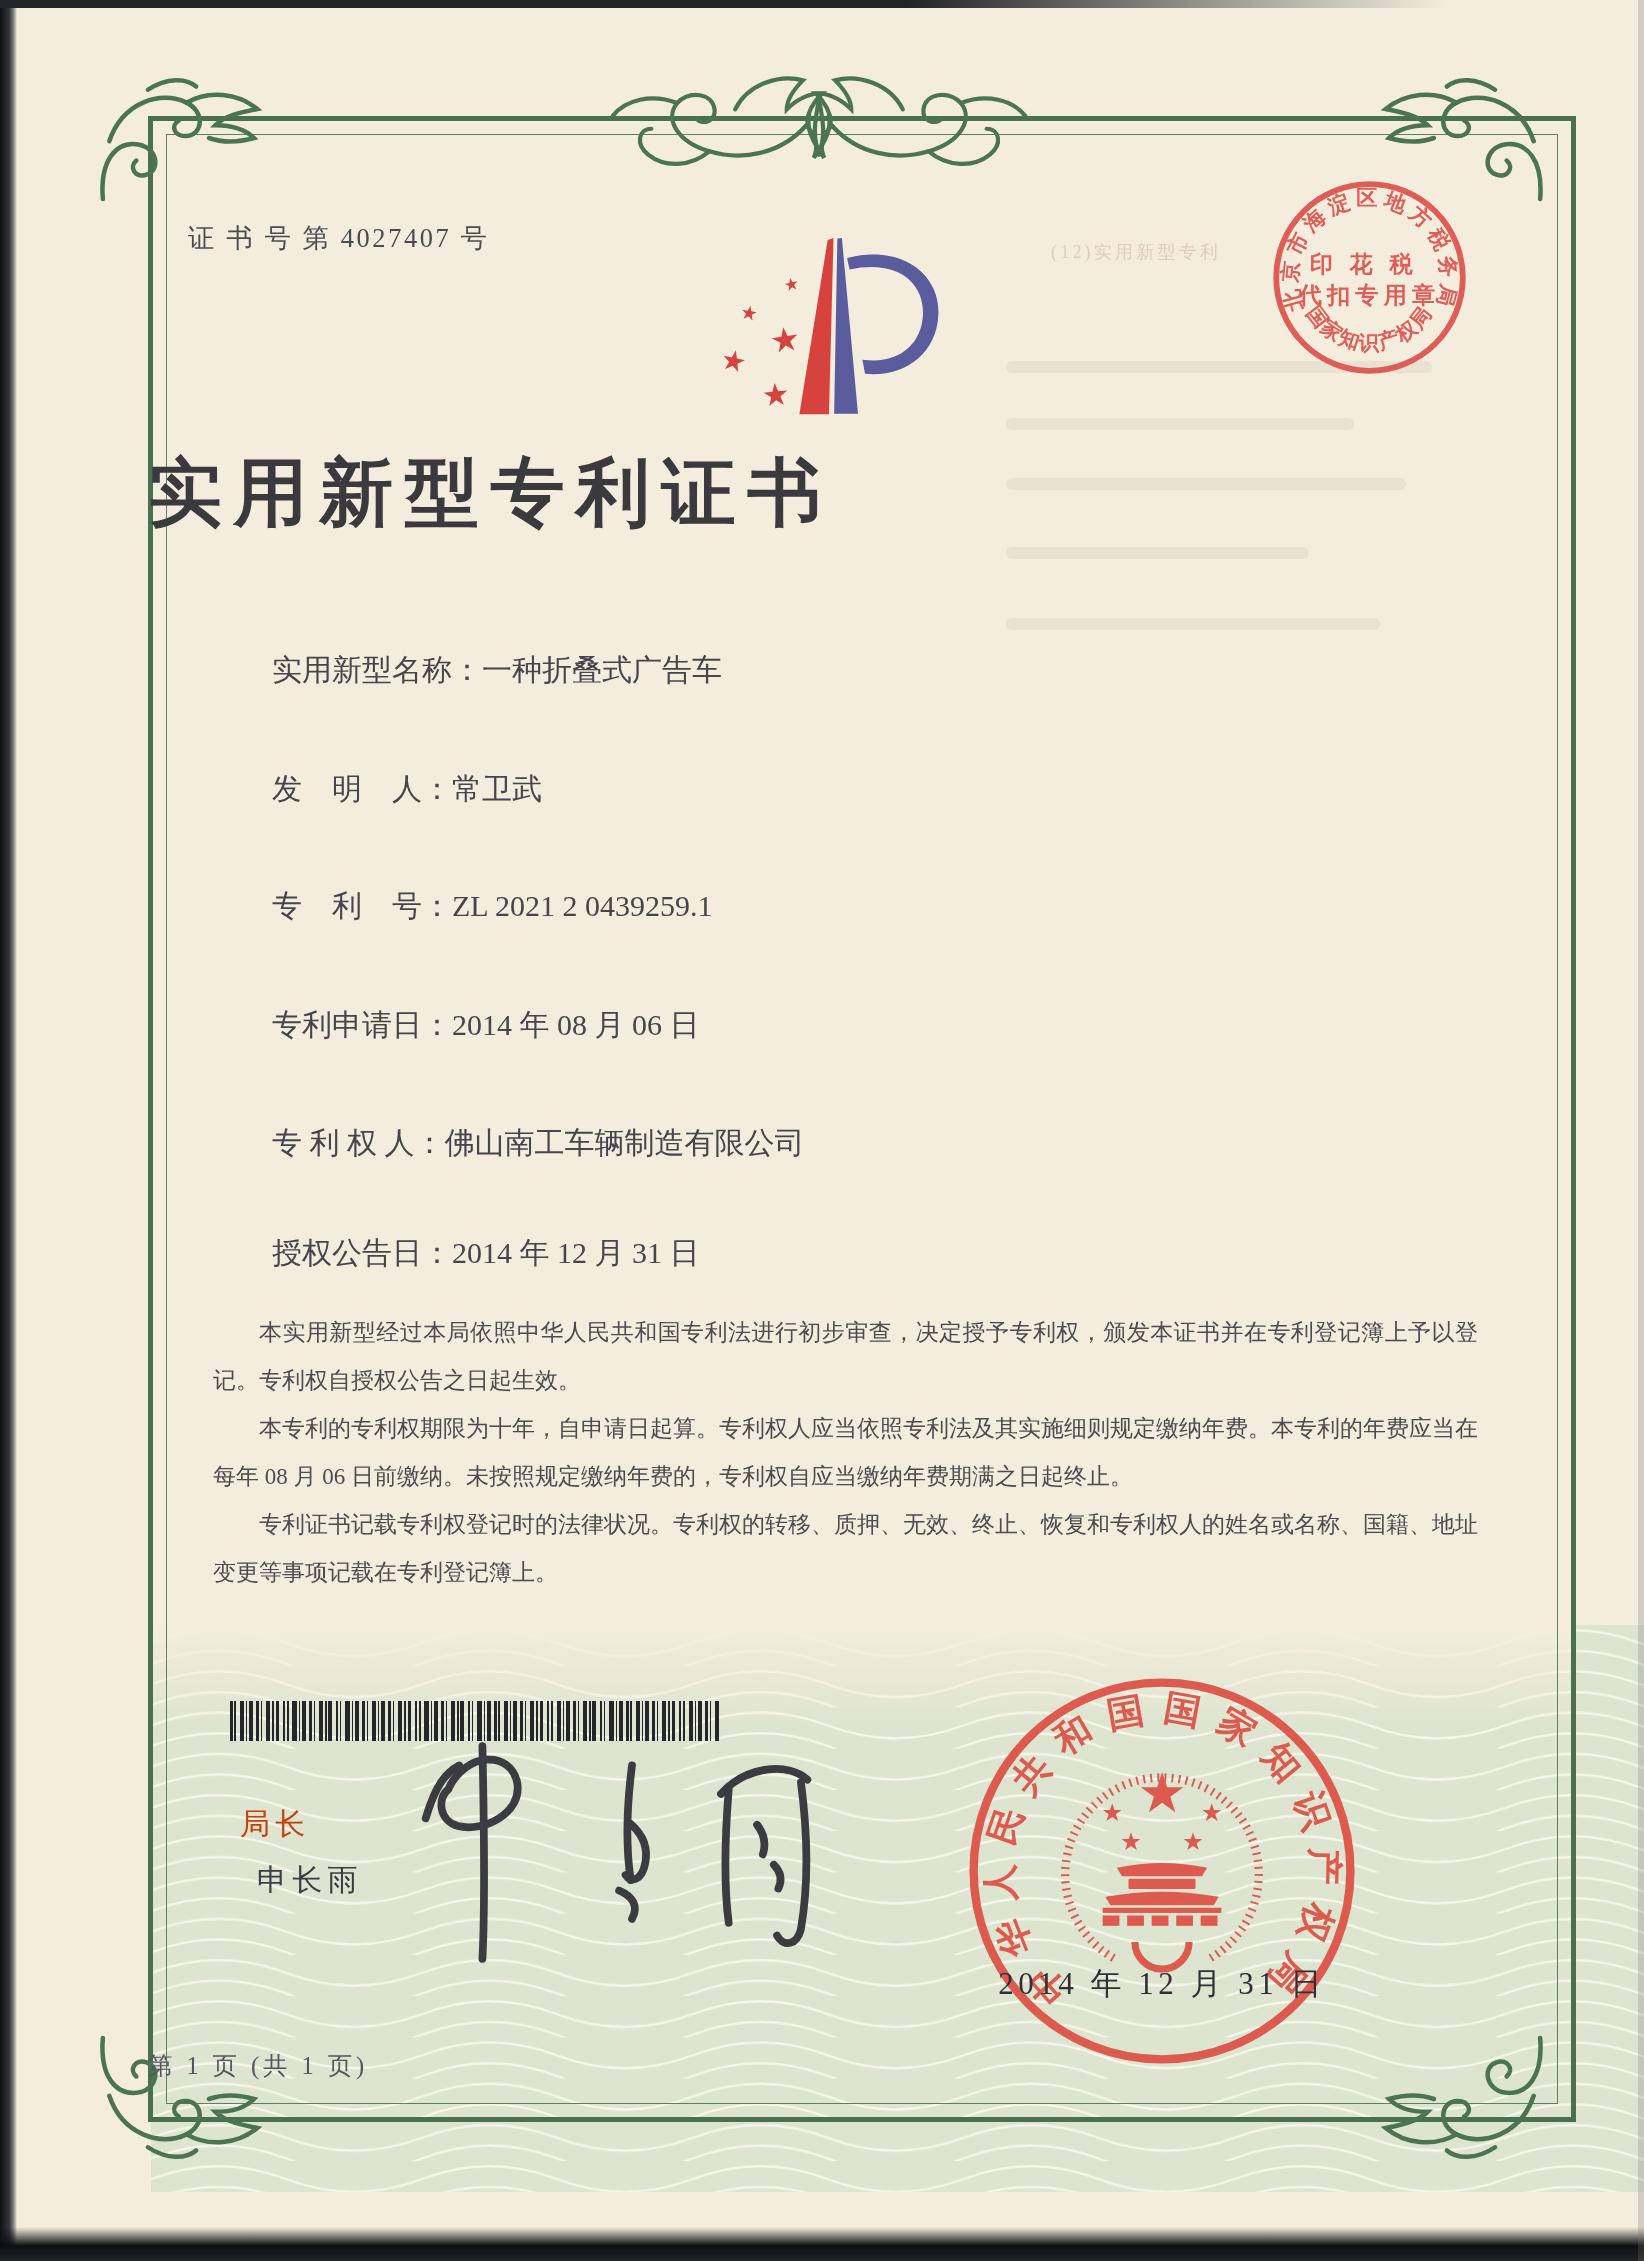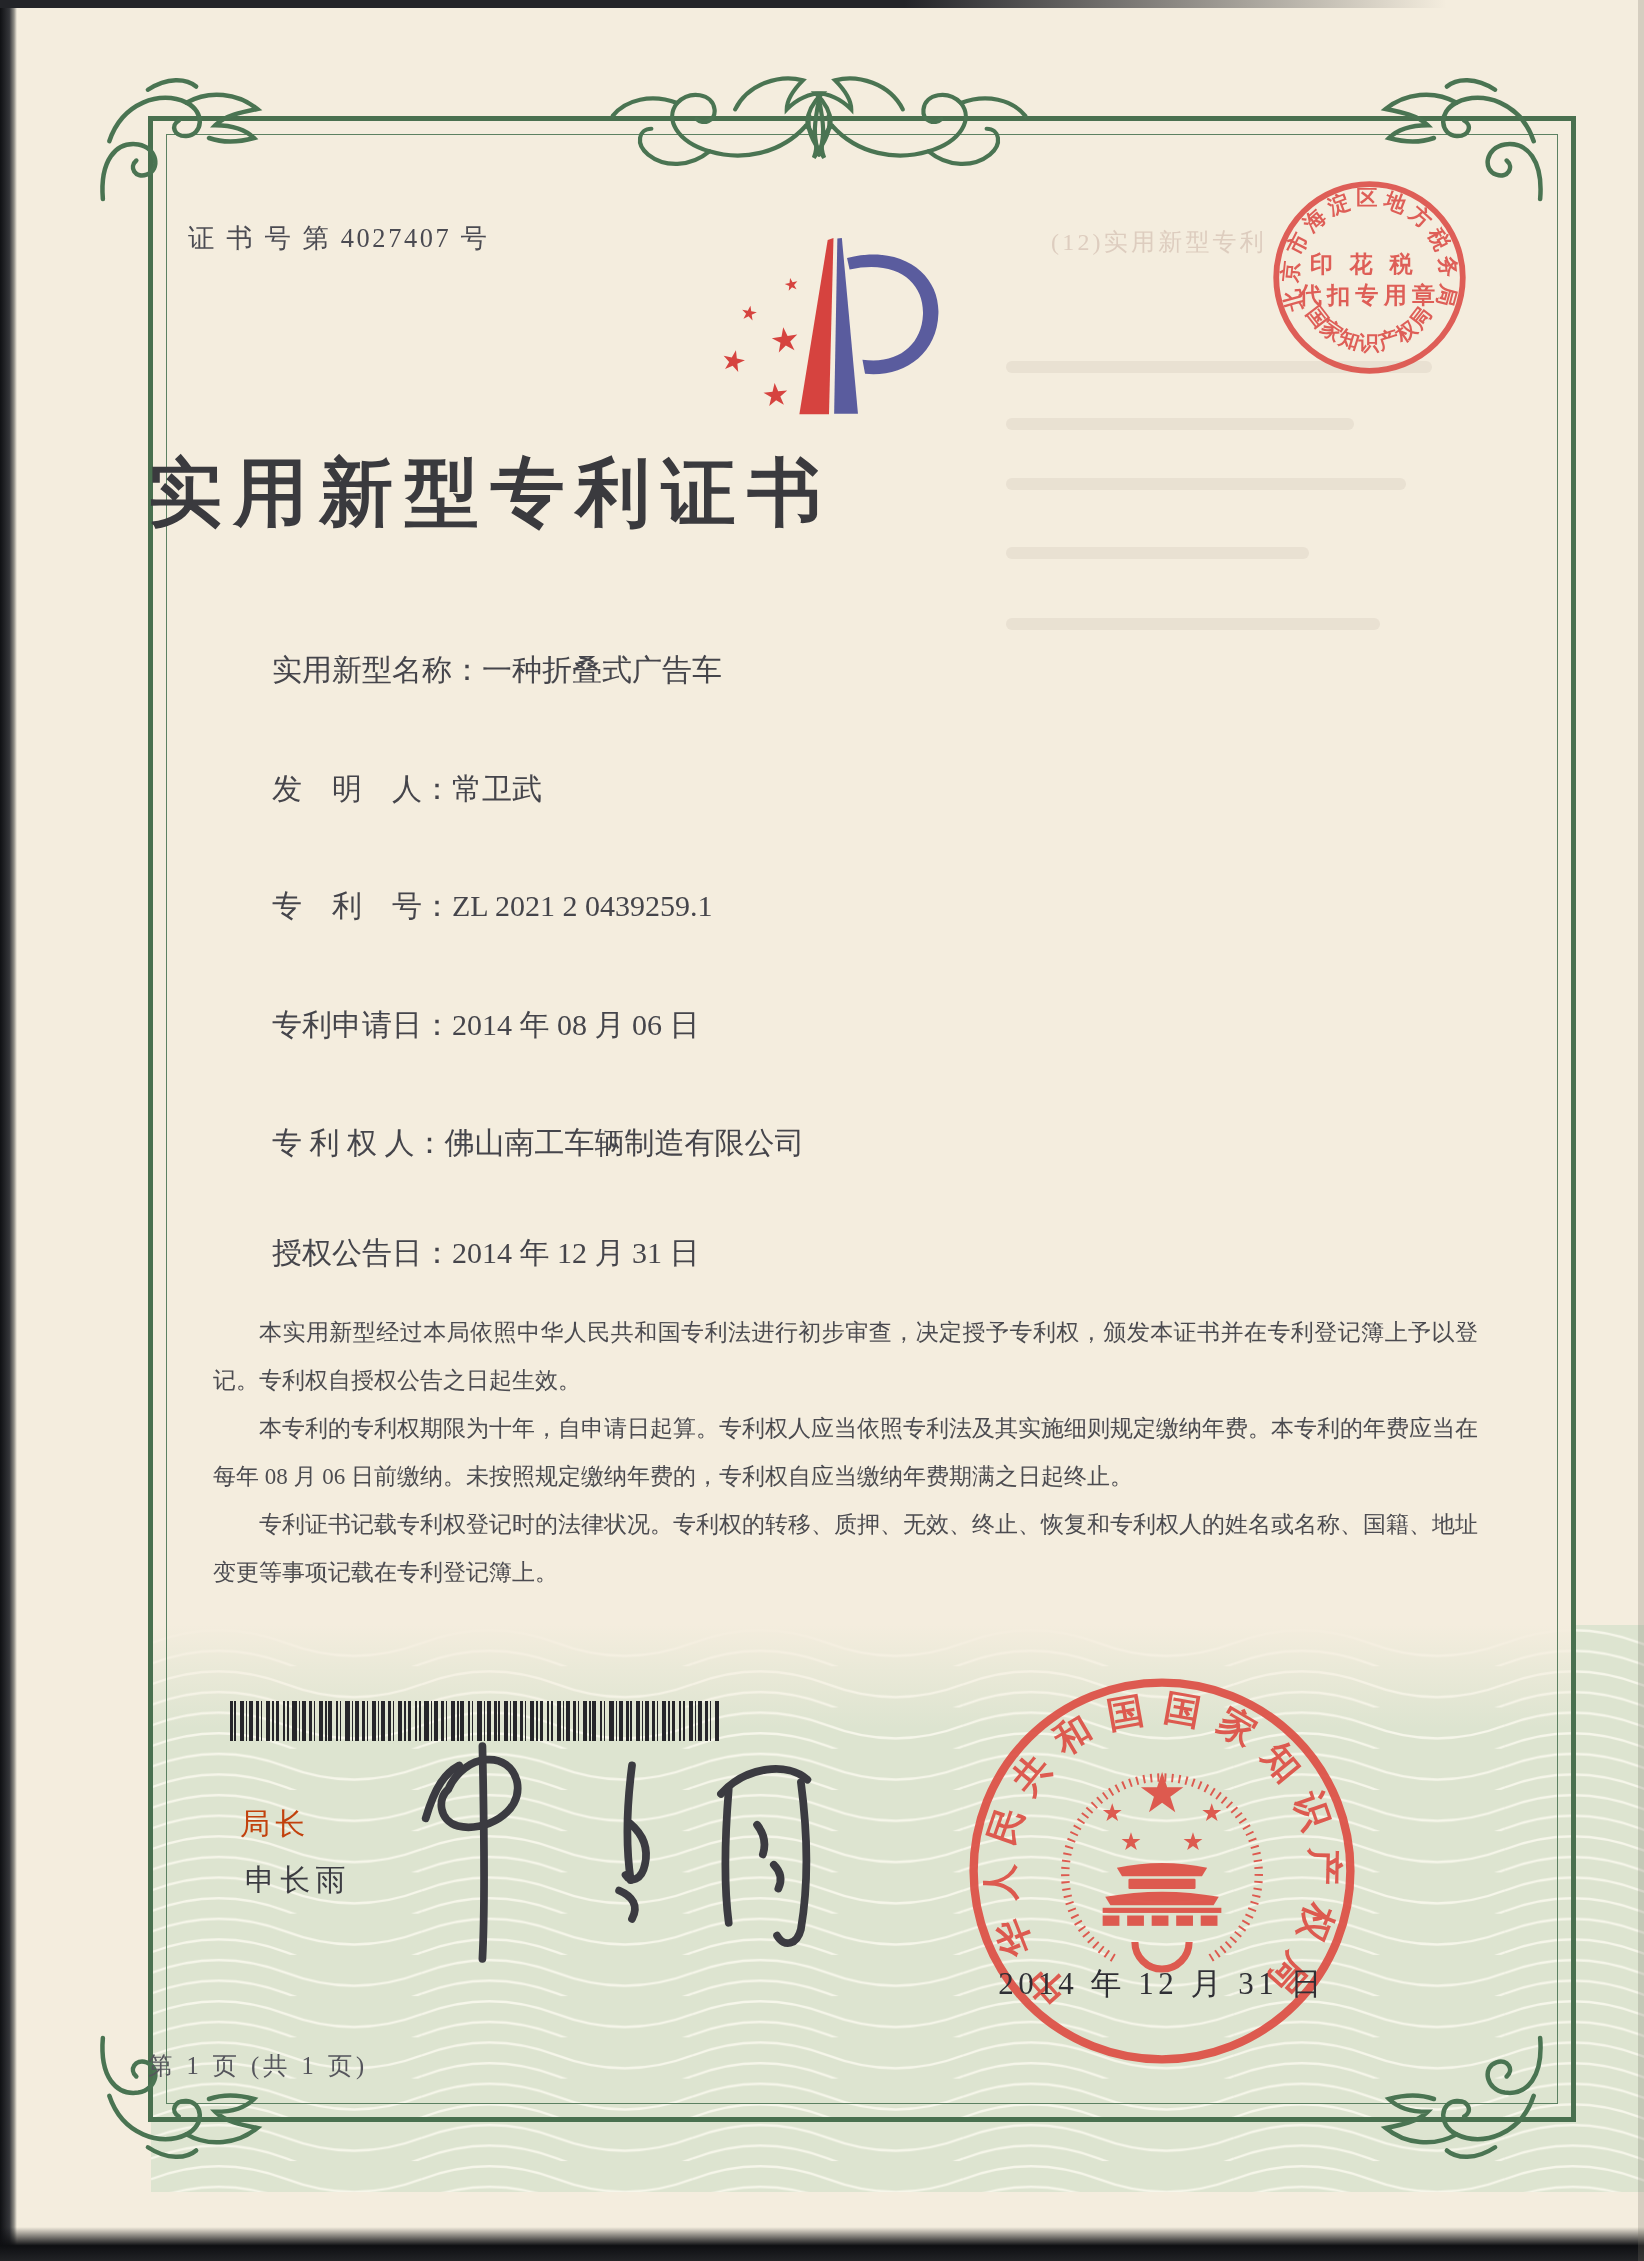--- a/index.html
+++ b/index.html
@@ -23,38 +23,38 @@
     background:linear-gradient(180deg,#f4edde 0%,rgba(244,237,222,0) 100%);}
   
   .frame-outer{position:absolute;left:148px;top:116px;right:68px;bottom:139px;
     border:5.2px solid #49704f;z-index:3;}
   .frame-inner{position:absolute;left:166px;top:134px;right:86px;bottom:157px;
     border:1.9px solid #5c8162;z-index:3;}
   .ornament{position:absolute;z-index:4;}
   
   .cert-no{position:absolute;left:188px;top:221px;font-size:26.4px;letter-spacing:2.6px;
     color:#4b4b52;z-index:5;}
-  .ghost-line{position:absolute;left:1051px;top:226px;font-size:24px;letter-spacing:3.2px;
+  .ghost-line{position:absolute;left:1051px;top:240px;font-size:18px;letter-spacing:3.2px;
     color:rgba(176,140,128,0.33);z-index:4;}
   .ghost-bar{position:absolute;height:11.6px;border-radius:5.8px;background:rgba(164,144,132,0.13);z-index:4;}
   .doc-title{position:absolute;left:148px;right:68px;top:444px;text-align:left;
     font-size:74px;font-weight:700;letter-spacing:11.6px;color:#3a3a3e;z-index:5;}
   .field-row{position:absolute;left:240px;font-size:30px;color:#45454b;z-index:5;white-space:nowrap;margin-left:32px;}
   .paras{position:absolute;left:213px;top:1309px;width:1265px;font-size:23px;line-height:48px;
     color:#4b4b50;text-align:justify;z-index:5;}
   .paras p{margin:0;text-indent:2em;}
   .barcode{position:absolute;left:230px;top:1701px;width:489px;height:40px;z-index:5;
     background:repeating-linear-gradient(90deg,
       #26262a 0 2.6px,rgba(0,0,0,0) 2.6px 4.5px,
       #26262a 4.5px 5.8px,rgba(0,0,0,0) 5.8px 9.7px,
       #26262a 9.7px 14px,rgba(0,0,0,0) 14px 16px,
       #26262a 16px 17.4px,rgba(0,0,0,0) 17.4px 19.3px,
       #26262a 19.3px 23px,rgba(0,0,0,0) 23px 26.4px);}
   .officer-title{position:absolute;left:240px;top:1804px;font-size:30px;letter-spacing:5.2px;color:#c2410c;z-index:5;}
-  .officer-name{position:absolute;left:245px;top:1860px;font-size:30px;letter-spacing:5.2px;color:#3c3c42;z-index:5;}
+  .officer-name{position:absolute;left:257px;top:1860px;font-size:30px;letter-spacing:5.2px;color:#3c3c42;z-index:5;}
   .signature{position:absolute;left:387px;top:1728px;z-index:6;}
   .seal{position:absolute;left:962px;top:1671px;z-index:6;opacity:0.93;}
   .seal-date{position:absolute;left:962px;width:400px;top:1963px;text-align:center;
     font-size:31px;letter-spacing:4.5px;color:#2f2f35;z-index:7;white-space:nowrap;}
   .tax-stamp{position:absolute;left:1273px;top:181px;z-index:6;opacity:0.95;}
   .logo{position:absolute;left:709px;top:218px;z-index:5;}
   .footer-page{position:absolute;left:148px;right:68px;top:2049px;
     font-size:24.5px;letter-spacing:3.9px;color:#55555c;z-index:5;}
   svg text{font-family:"Liberation Serif","DejaVu Serif",serif;}
 </style>

